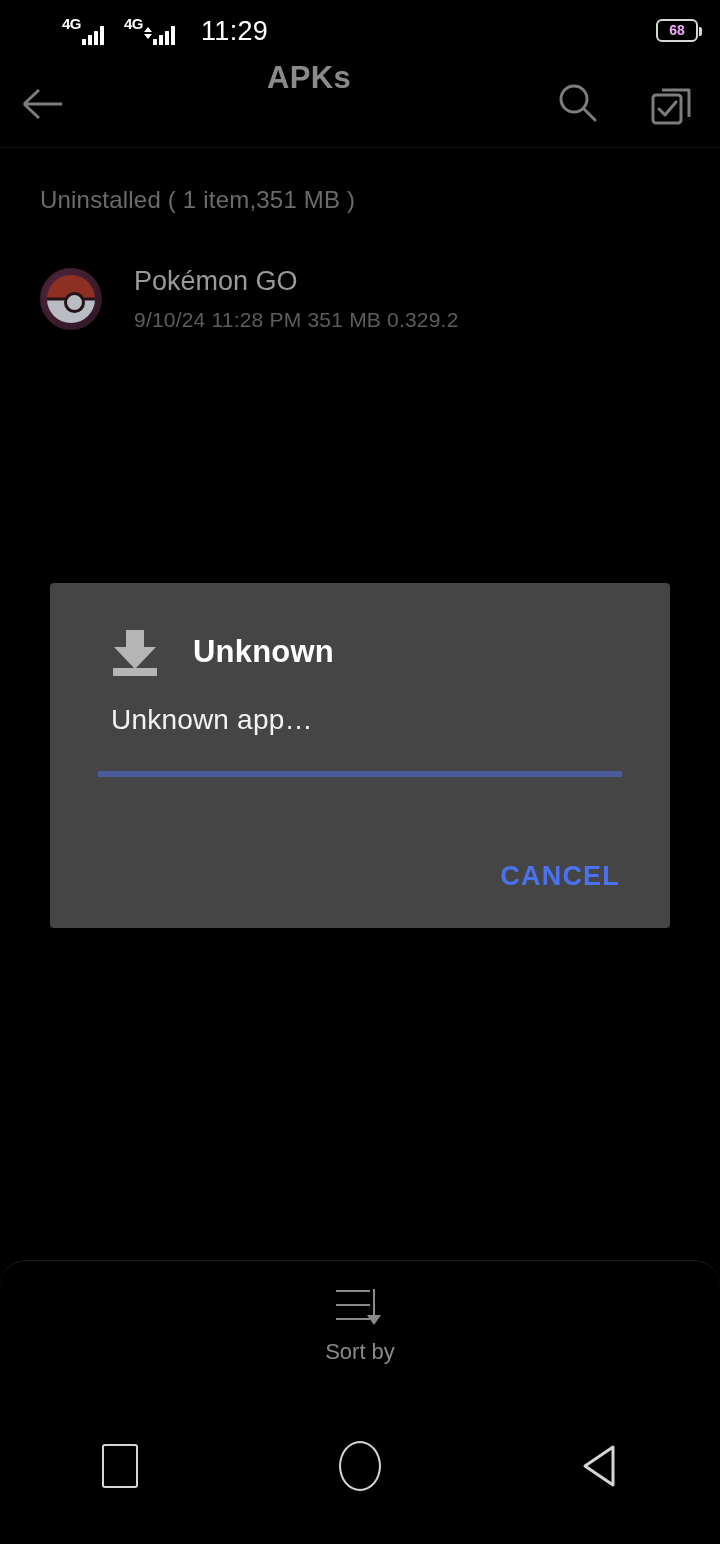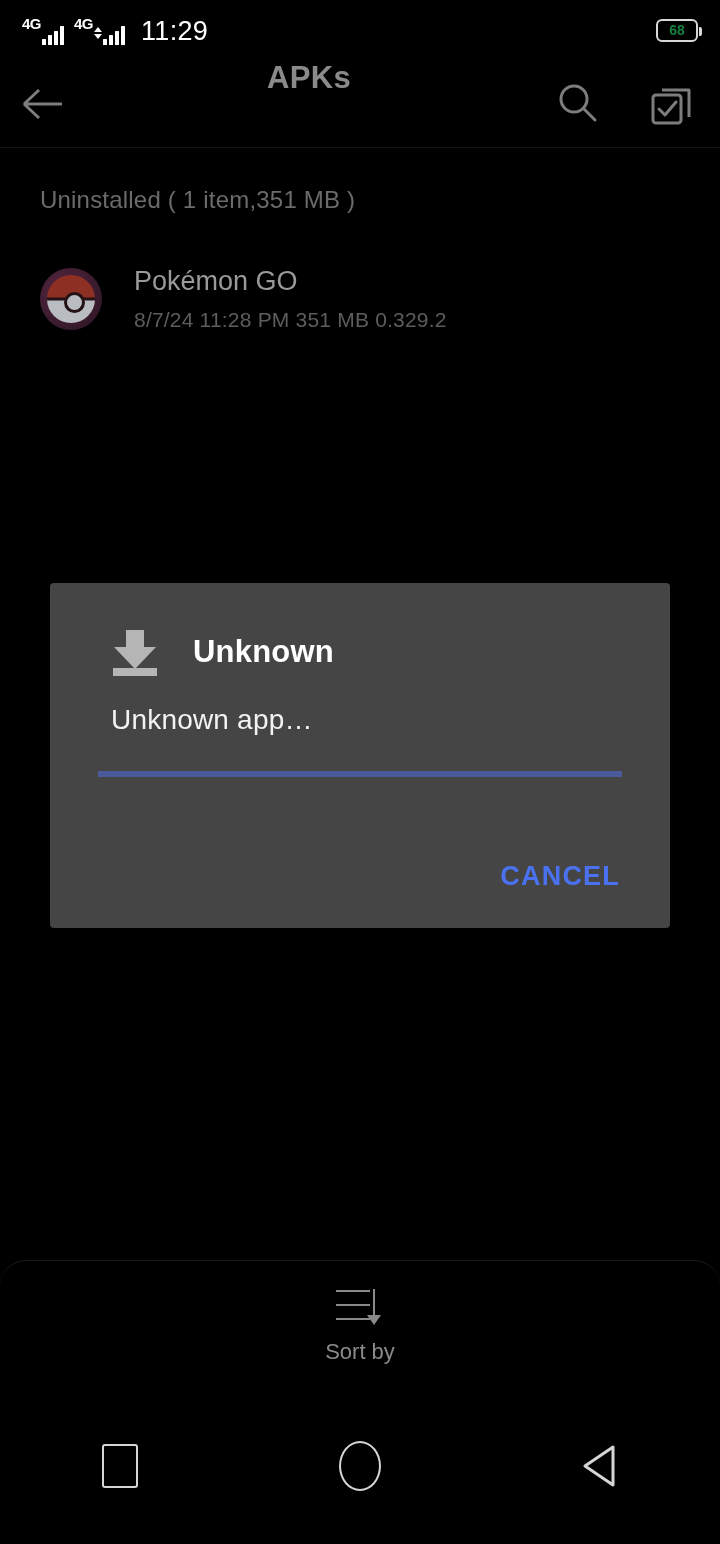--- a/index.html
+++ b/index.html
@@ -9,21 +9,21 @@
     font-family:"Liberation Sans", sans-serif;
     overflow:hidden;
   }
   #screen { position:relative; width:720px; height:1544px; background:#000; }
 
   
   .statusbar {
     position:absolute; top:0; left:0; width:720px; height:60px;
     display:flex; align-items:center; padding:0 22px;
   }
-  .sb-left { display:flex; align-items:flex-end; gap:10px; }
+  .sb-left { display:flex; align-items:flex-end; gap:20px;margin-left:40px; }
   .sig { display:flex; align-items:flex-end; position:relative; height:30px; }
   .sig .g4 {
     font-size:15px; font-weight:bold; color:#fff; line-height:1;
     position:relative; top:-14px; margin-right:1px; letter-spacing:-0.5px;
   }
   .bars { display:flex; align-items:flex-end; gap:2px; height:20px; }
   .bars i { display:block; width:4px; background:#fff; border-radius:0.5px; }
   .bars i:nth-child(1){ height:6px; }
   .bars i:nth-child(2){ height:10px; }
   .bars i:nth-child(3){ height:14px; }
@@ -45,21 +45,21 @@
   .sb-right { margin-left:auto; display:flex; align-items:center; }
   .battery {
     position:relative; width:42px; height:23px;
     border:2px solid #d8d8d8; border-radius:6px;
     display:flex; align-items:center; justify-content:center;
   }
   .battery::after {
     content:""; position:absolute; right:-6px; top:6px;
     width:3px; height:9px; background:#d8d8d8; border-radius:0 2px 2px 0;
   }
-  .battery span { color:#15803d; font-size:14px; font-weight:bold; line-height:1; }
+  .battery span { color:#f0abfc; font-size:14px; font-weight:bold; line-height:1; }
 
   
   .appbar {
     position:absolute; top:60px; left:0; width:720px; height:88px;
     display:flex; 
     border-bottom:1px solid #141414;
   }
   .appbar .ico { display:flex; align-items:center; justify-content:center; }
   .back-btn { width:86px; height:88px; }
   .appbar-title {
@@ -231,21 +231,21 @@
   </div>
 
   <div class="section-header">Uninstalled ( 1 item,351 MB )</div>
 
   <div class="row">
     <div class="app-icon">
       <div class="pokeball"></div>
     </div>
     <div class="row-text">
       <div class="row-title">Pokémon GO</div>
-      <div class="row-sub">8/7/24 11:28 PM  351 MB  0.329.2</div>
+      <div class="row-sub">9/10/24 11:28 PM  351 MB  0.329.2</div>
     </div>
   </div>
 
   <div class="scrim"></div>
   <div class="dialog" style="background: rgb(69, 69, 69); padding-left: 13px;">
     <div class="dlg-head">
       <div class="dl-icon">
         <span class="stem"></span>
           <span class="head"></span>
           <span class="base"></span>

